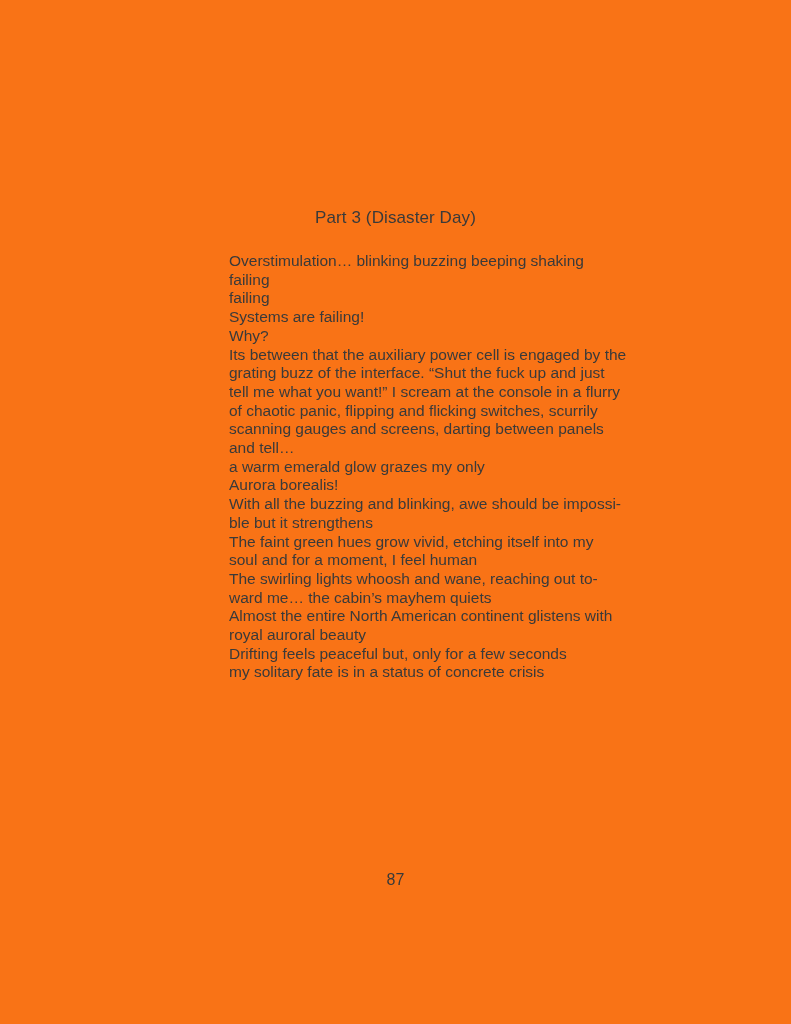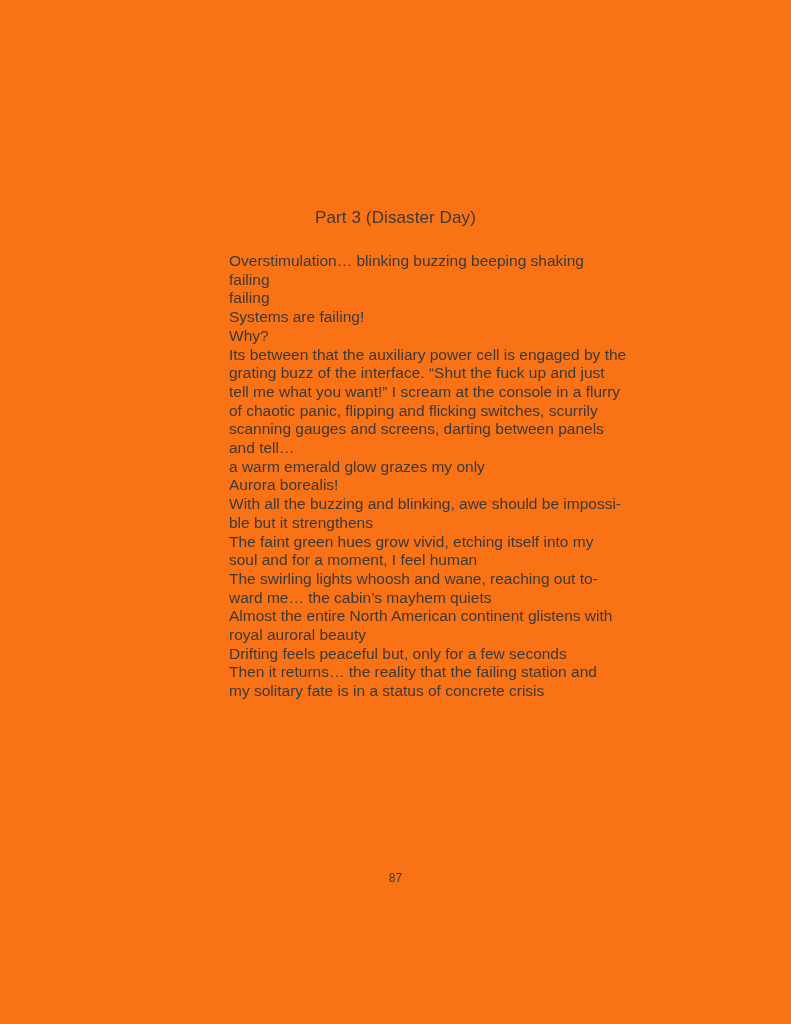--- a/index.html
+++ b/index.html
@@ -40,21 +40,21 @@
   }
   .poem .line {
     white-space: pre; 
   }
   .page-number {
     position: absolute;
     top: 871px;
     left: 0;
     width: 791px;
     text-align: center;
-    font-size: 12px;
+    font-size: 16px;
     color: #3a3a3a;
   }
 </style>
 </head>
 <body>
 
 <div class="page">
   <h1 class="section-title">Part 3 (Disaster Day)</h1>
 
   <div class="poem">
@@ -73,18 +73,17 @@
       <div class="line">Aurora borealis!</div>
       <div class="line">With all the buzzing and blinking, awe should be impossi-</div>
       <div class="line">ble but it strengthens</div>
       <div class="line">The faint green hues grow vivid, etching itself into my</div>
       <div class="line">soul and for a moment, I feel human</div>
       <div class="line">The swirling lights whoosh and wane, reaching out to-</div>
       <div class="line">ward me… the cabin’s mayhem quiets</div>
       <div class="line">Almost the entire North American continent glistens with</div>
       <div class="line">royal auroral beauty</div>
       <div class="line">Drifting feels peaceful but, only for a few seconds</div>
-      <div class="line">Then it returns… the reality that the failing station and</div>
       <div class="line">my solitary fate is in a status of concrete crisis</div>
     </div>
 
   <div class="page-number">87</div>
 </div>
 
 </body></html>

